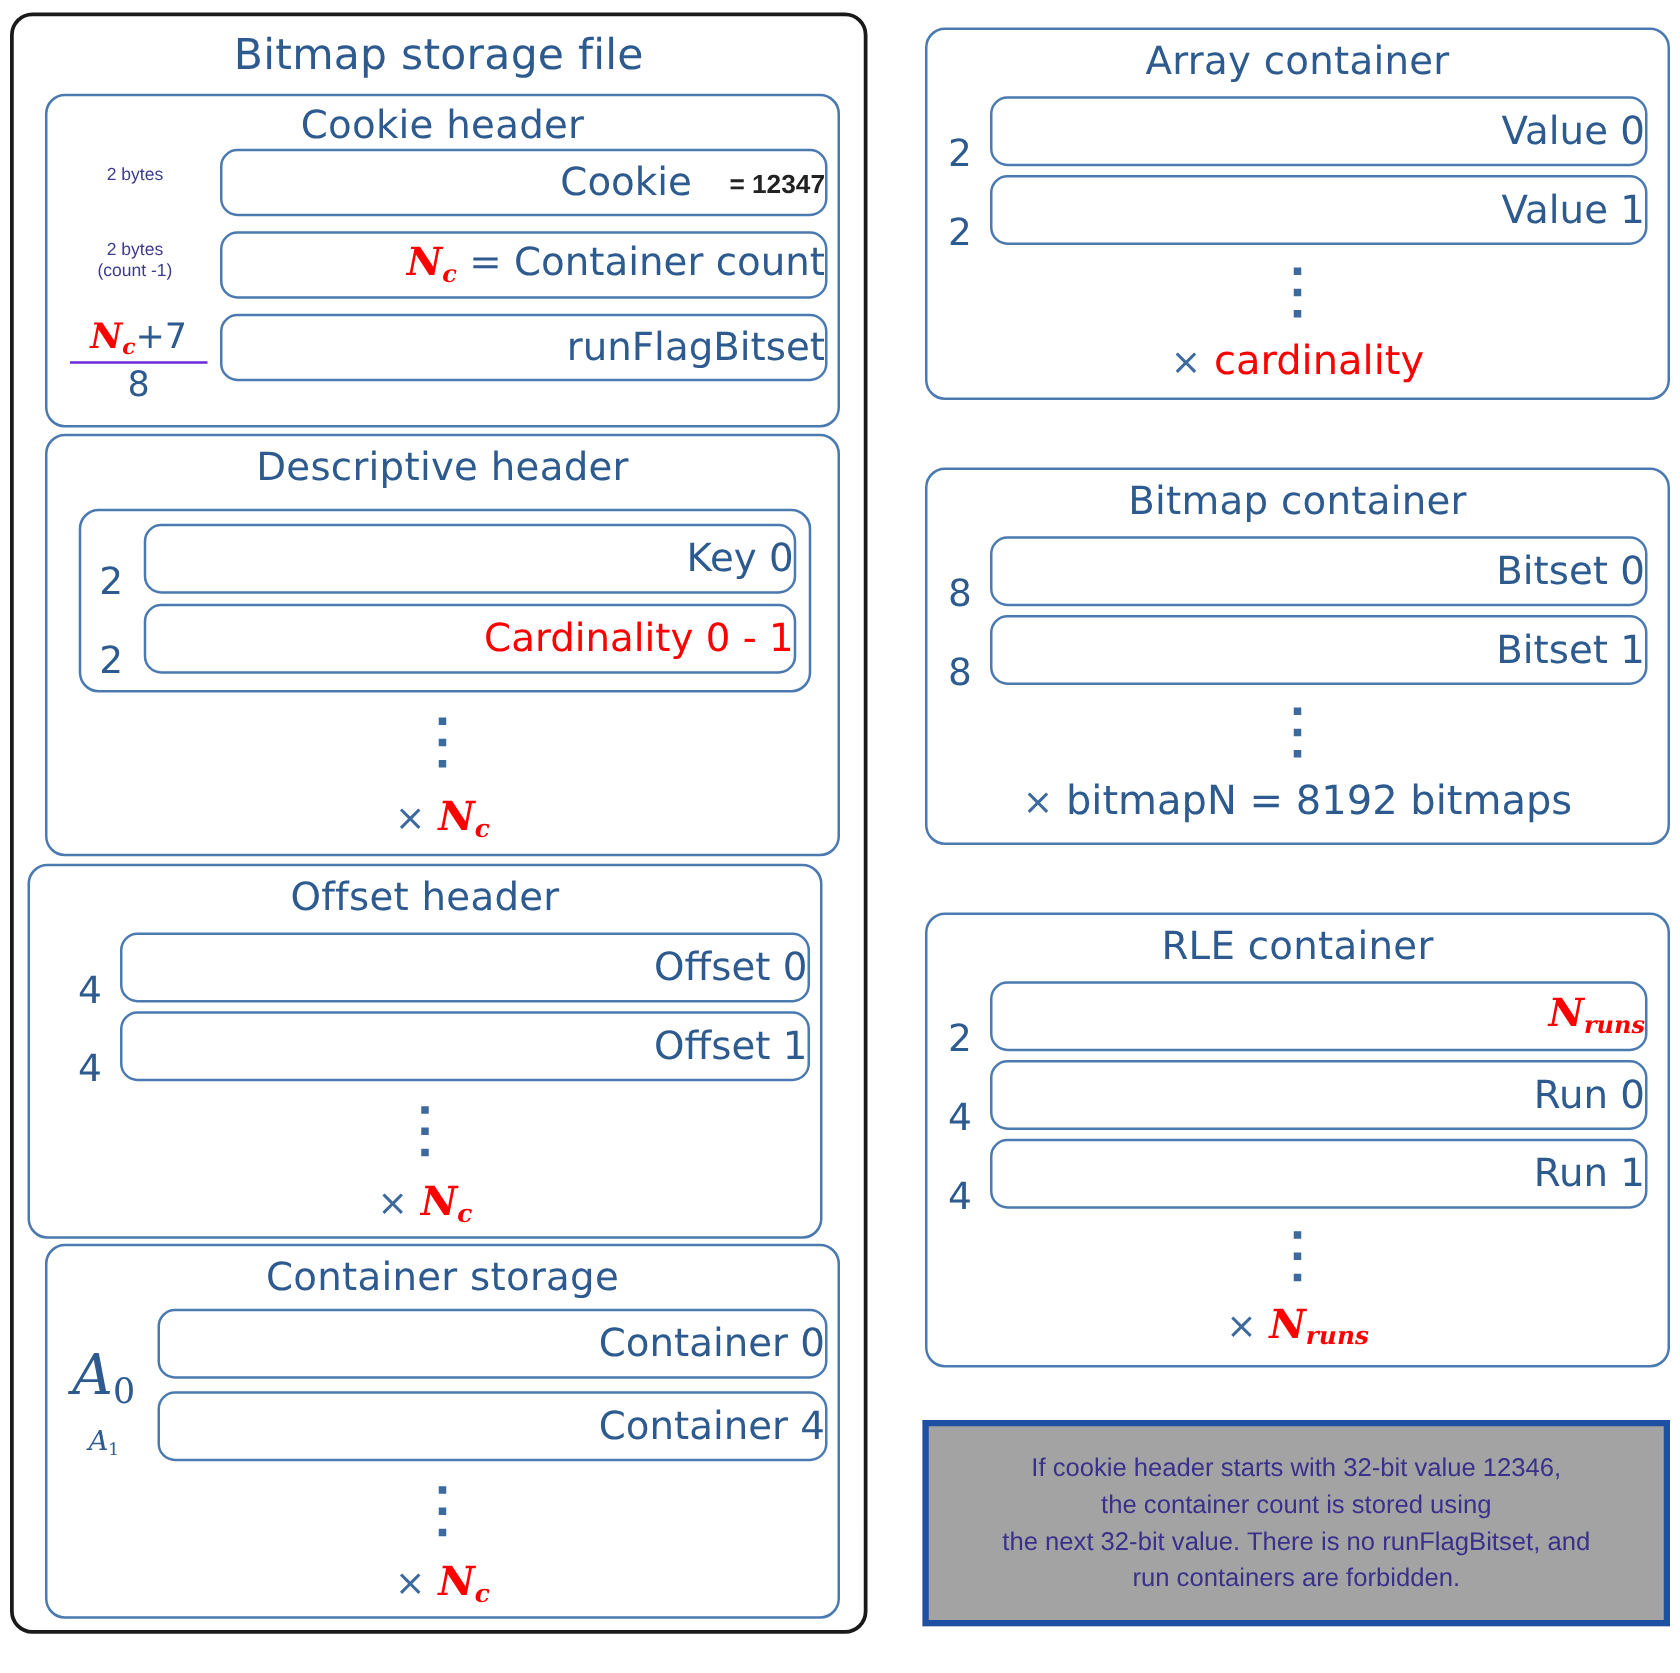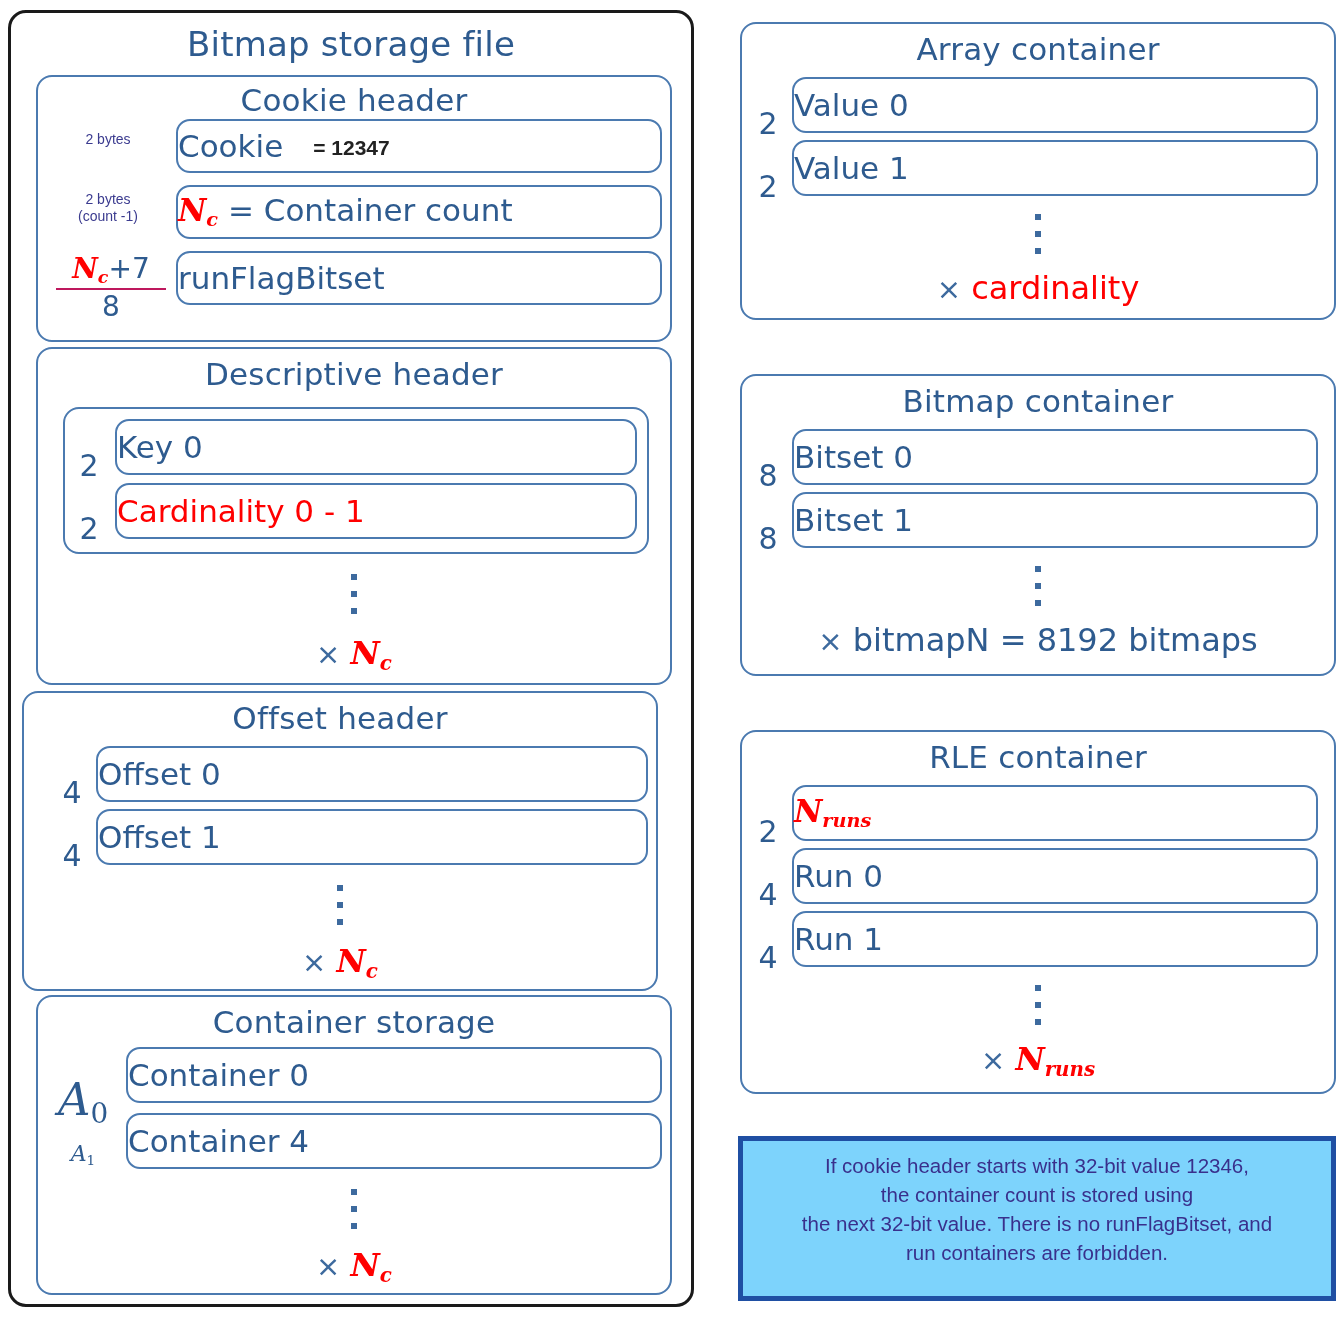--- a/index.html
+++ b/index.html
@@ -45,21 +45,21 @@
     background: #ffffff;
   }
   .row-pill {
     position: relative;
     border: 2px solid #4b7ab0;
     border-radius: 14px;
     box-sizing: border-box;
     background: #ffffff;
     display: flex;
     align-items: center;
-    justify-content: flex-start;
+    justify-content: flex-end;
   }
 
   .box-title {
     text-align: center;
     color: #2e5b8f;
     font-size: 31px;
     line-height: 1.0;
     letter-spacing: 0.2px;
   }
 
@@ -113,21 +113,21 @@
 
   
   .frac {
     position: absolute;
     text-align: center;
     line-height: 1;
     font-size: 28px;
   }
   .frac .num {
     display: block;
-    border-bottom: 2px solid #be185d;
+    border-bottom: 2px solid #6d28d9;
     padding: 0 2px 2px 2px;
   }
   .frac .den {
     display: block;
     padding-top: 3px;
     color: #2e5b8f;
   }
 
   
   .vdots {
@@ -149,23 +149,23 @@
     line-height: 1;
     white-space: nowrap;
   }
   .times-row .tx { color: #3d6a9e; font-size: 29px; }
 
   
   .note-box {
     position: absolute;
     border: 5px solid #1f4fa3;
     box-sizing: border-box;
-    background: #7dd3fc;
+    background: #a3a3a3;
     display: flex;
-    align-items: flex-start;
+    align-items: center;
     justify-content: center;
     padding: 10px 14px;
   }
   .note-text {
     font-family: "Liberation Sans", sans-serif;
     color: #39308c;
     font-size: 20.5px;
     line-height: 1.42;
     text-align: center;
     white-space: pre-line;

